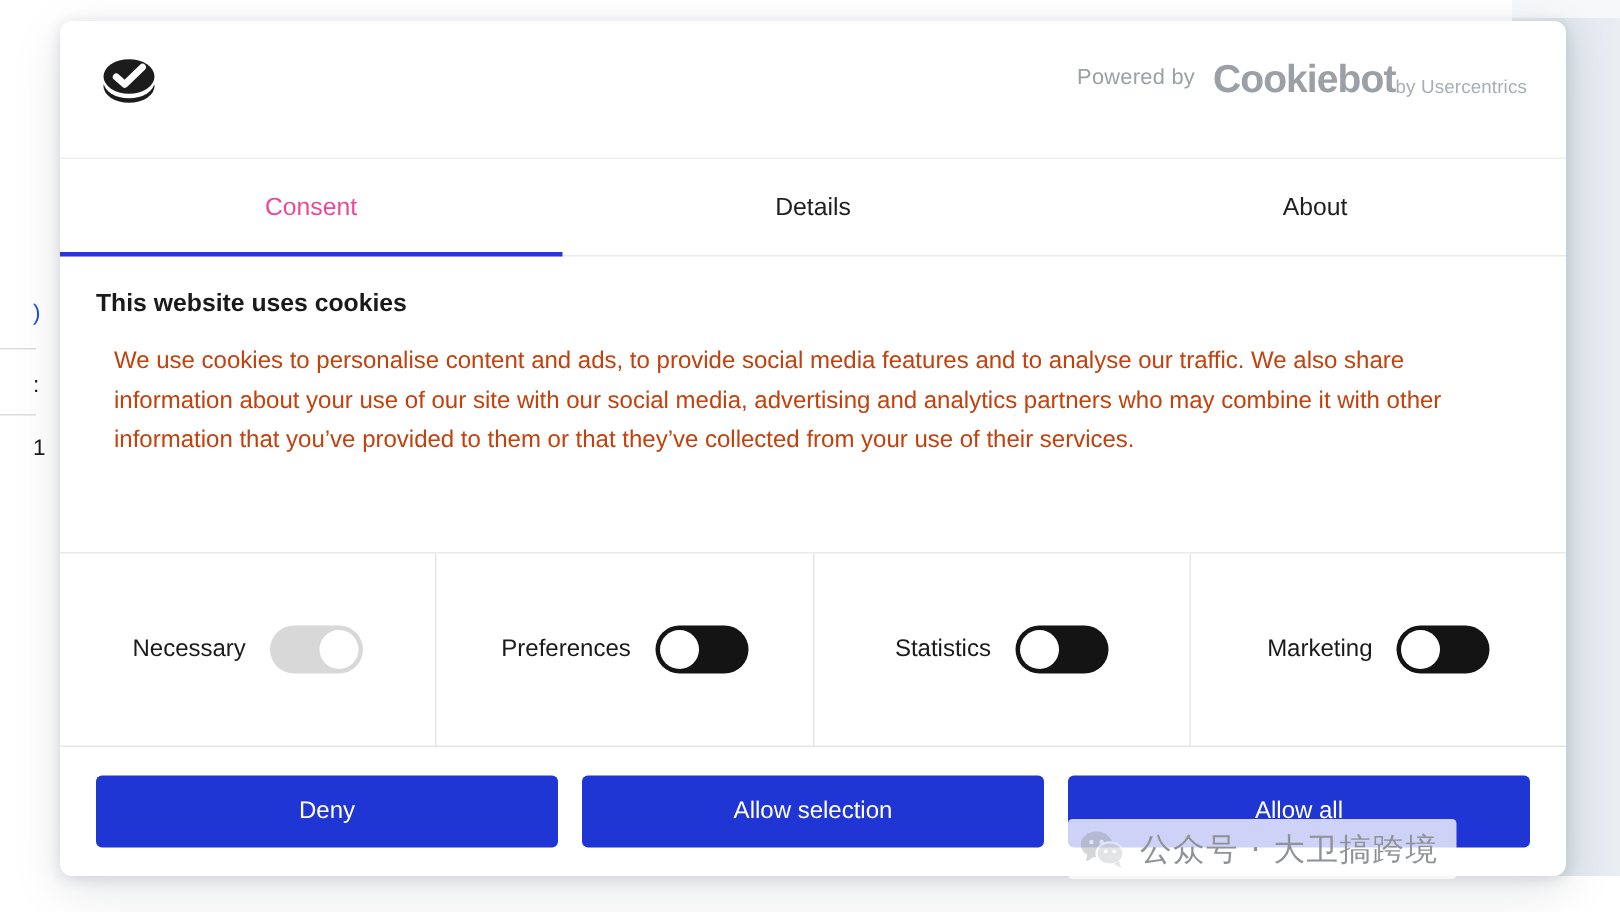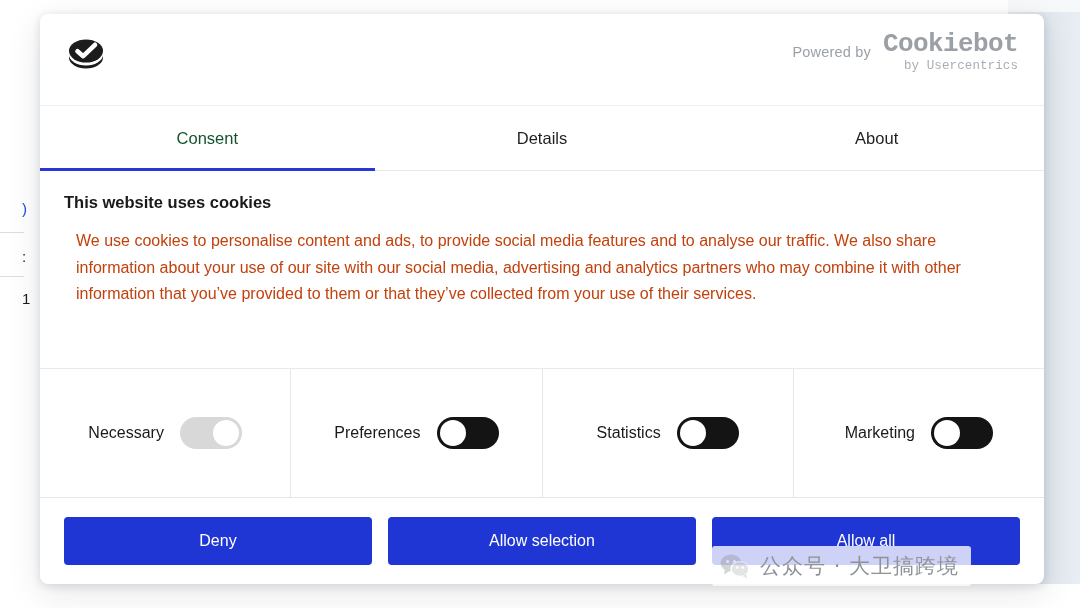--- a/index.html
+++ b/index.html
@@ -102,24 +102,22 @@
     align-items: center;
     gap: 12px;
   }
   .powered-by-label {
     font-size: 14.5px;
     color: #9aa0a6;
     letter-spacing: 0.2px;
   }
   .cookiebot-mark {
     display: flex;
-    flex-direction: column;
     align-items: flex-end;
     line-height: 1;
-    font-family: Liberation Mono, monospace;
   }
   .cookiebot-word {
     font-size: 26px;
     font-weight: bold;
     color: #9aa0a6;
     letter-spacing: -0.6px;
   }
   .usercentrics-word {
     font-size: 12.5px;
     color: #a8aeb4;
@@ -139,21 +137,21 @@
     display: flex;
     align-items: center;
     justify-content: center;
     font-size: 16.5px;
     color: #1f1f1f;
     cursor: pointer;
     position: relative;
     user-select: none;
   }
   .tab.active {
-    color: #14532d;
+    color: #ec4899;
     font-weight: normal;
   }
   .tab.active::after {
     content: "";
     position: absolute;
     left: 0;
     right: 0;
     bottom: -1px;
     height: 3px;
     background: #2a36d8;

